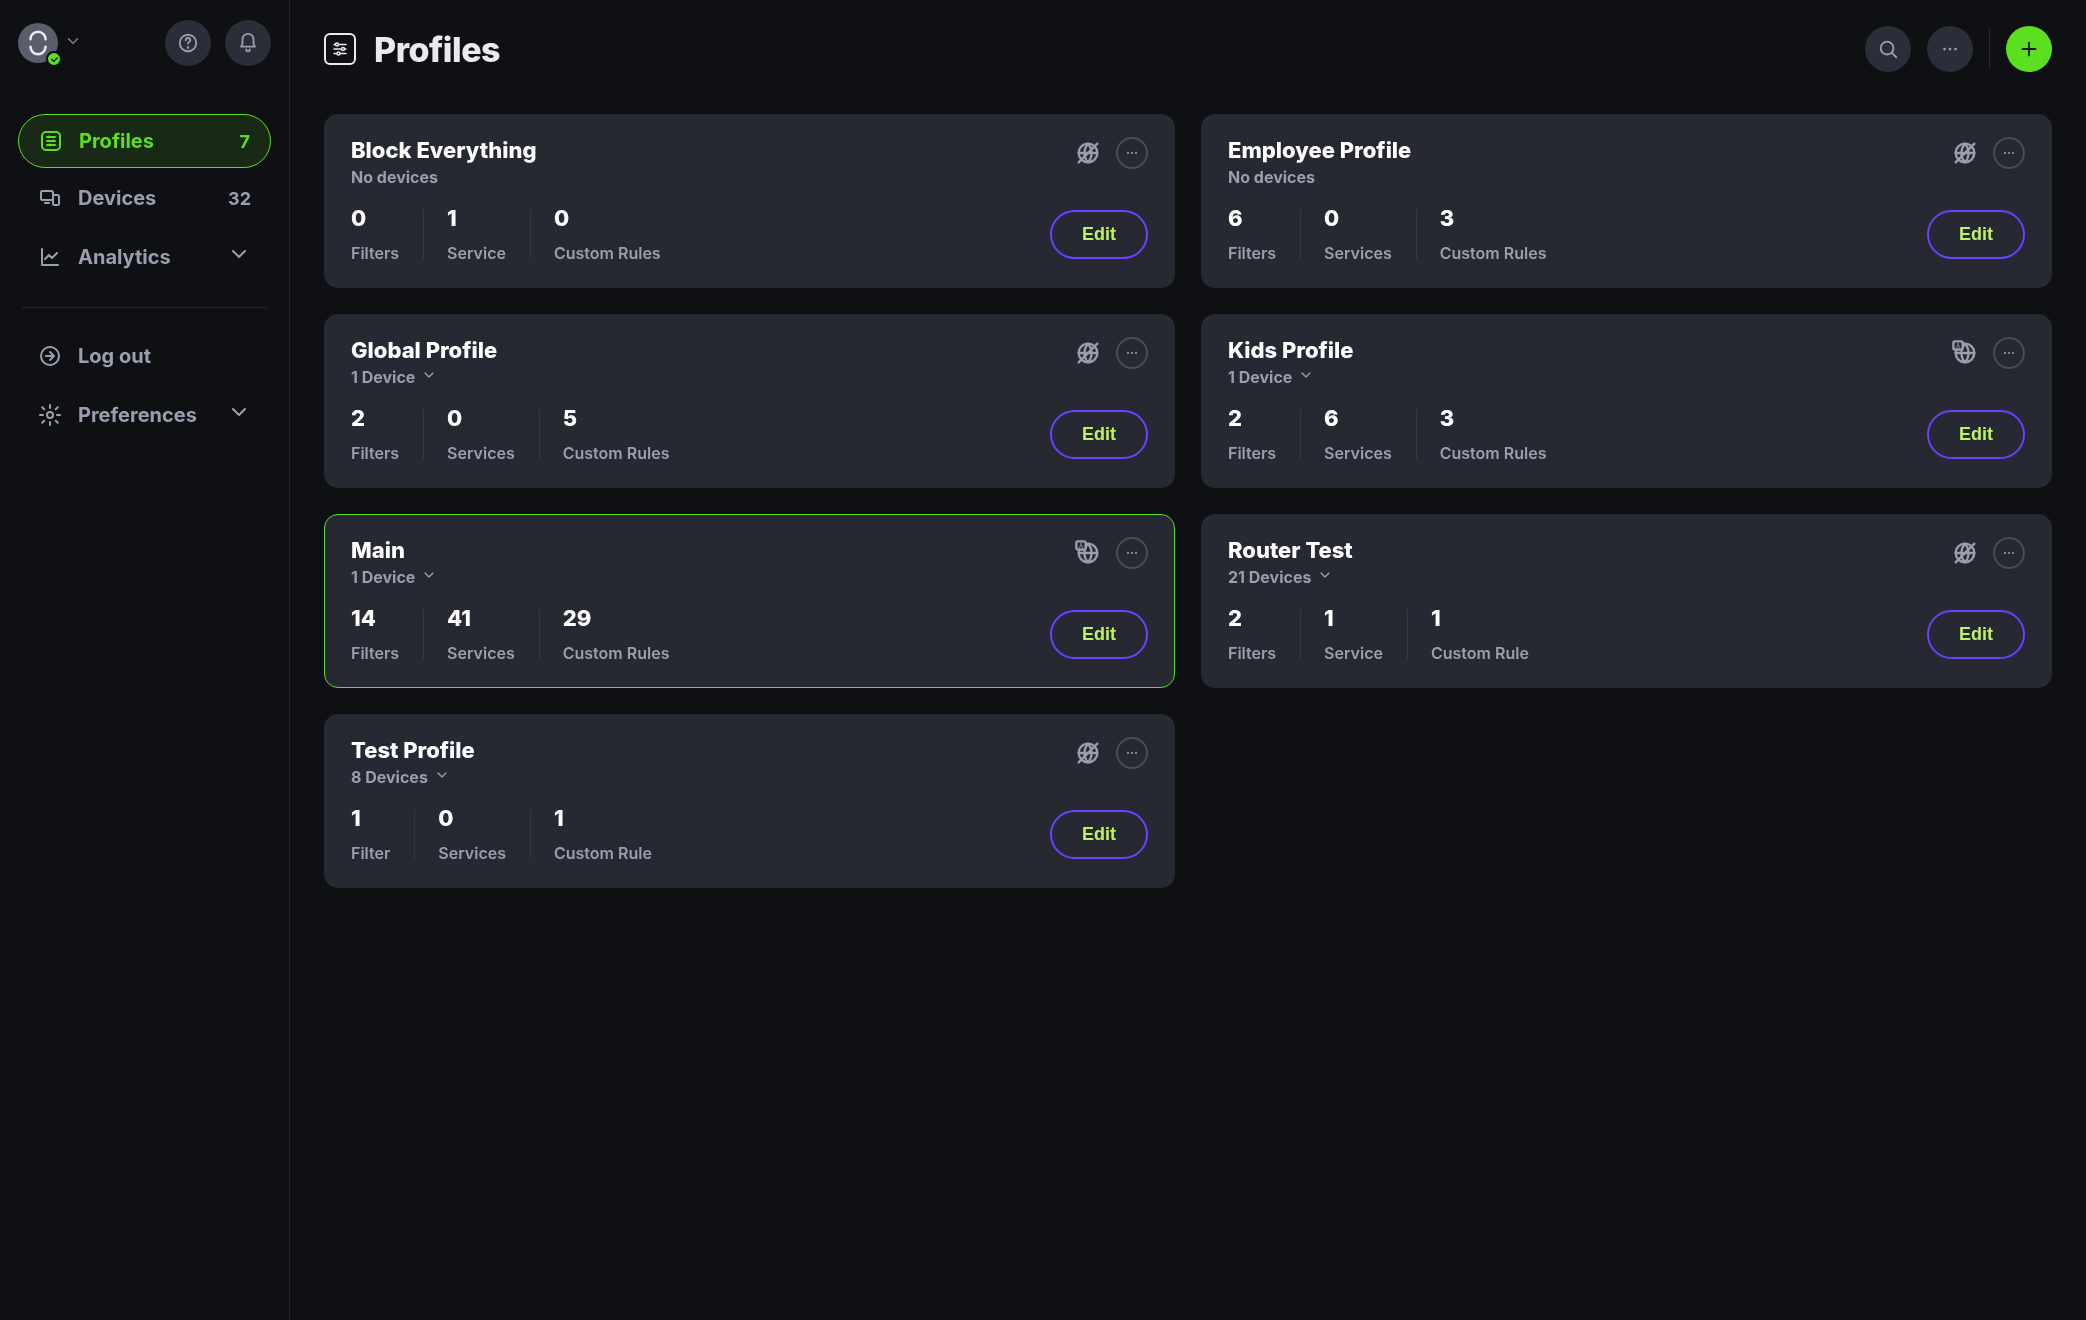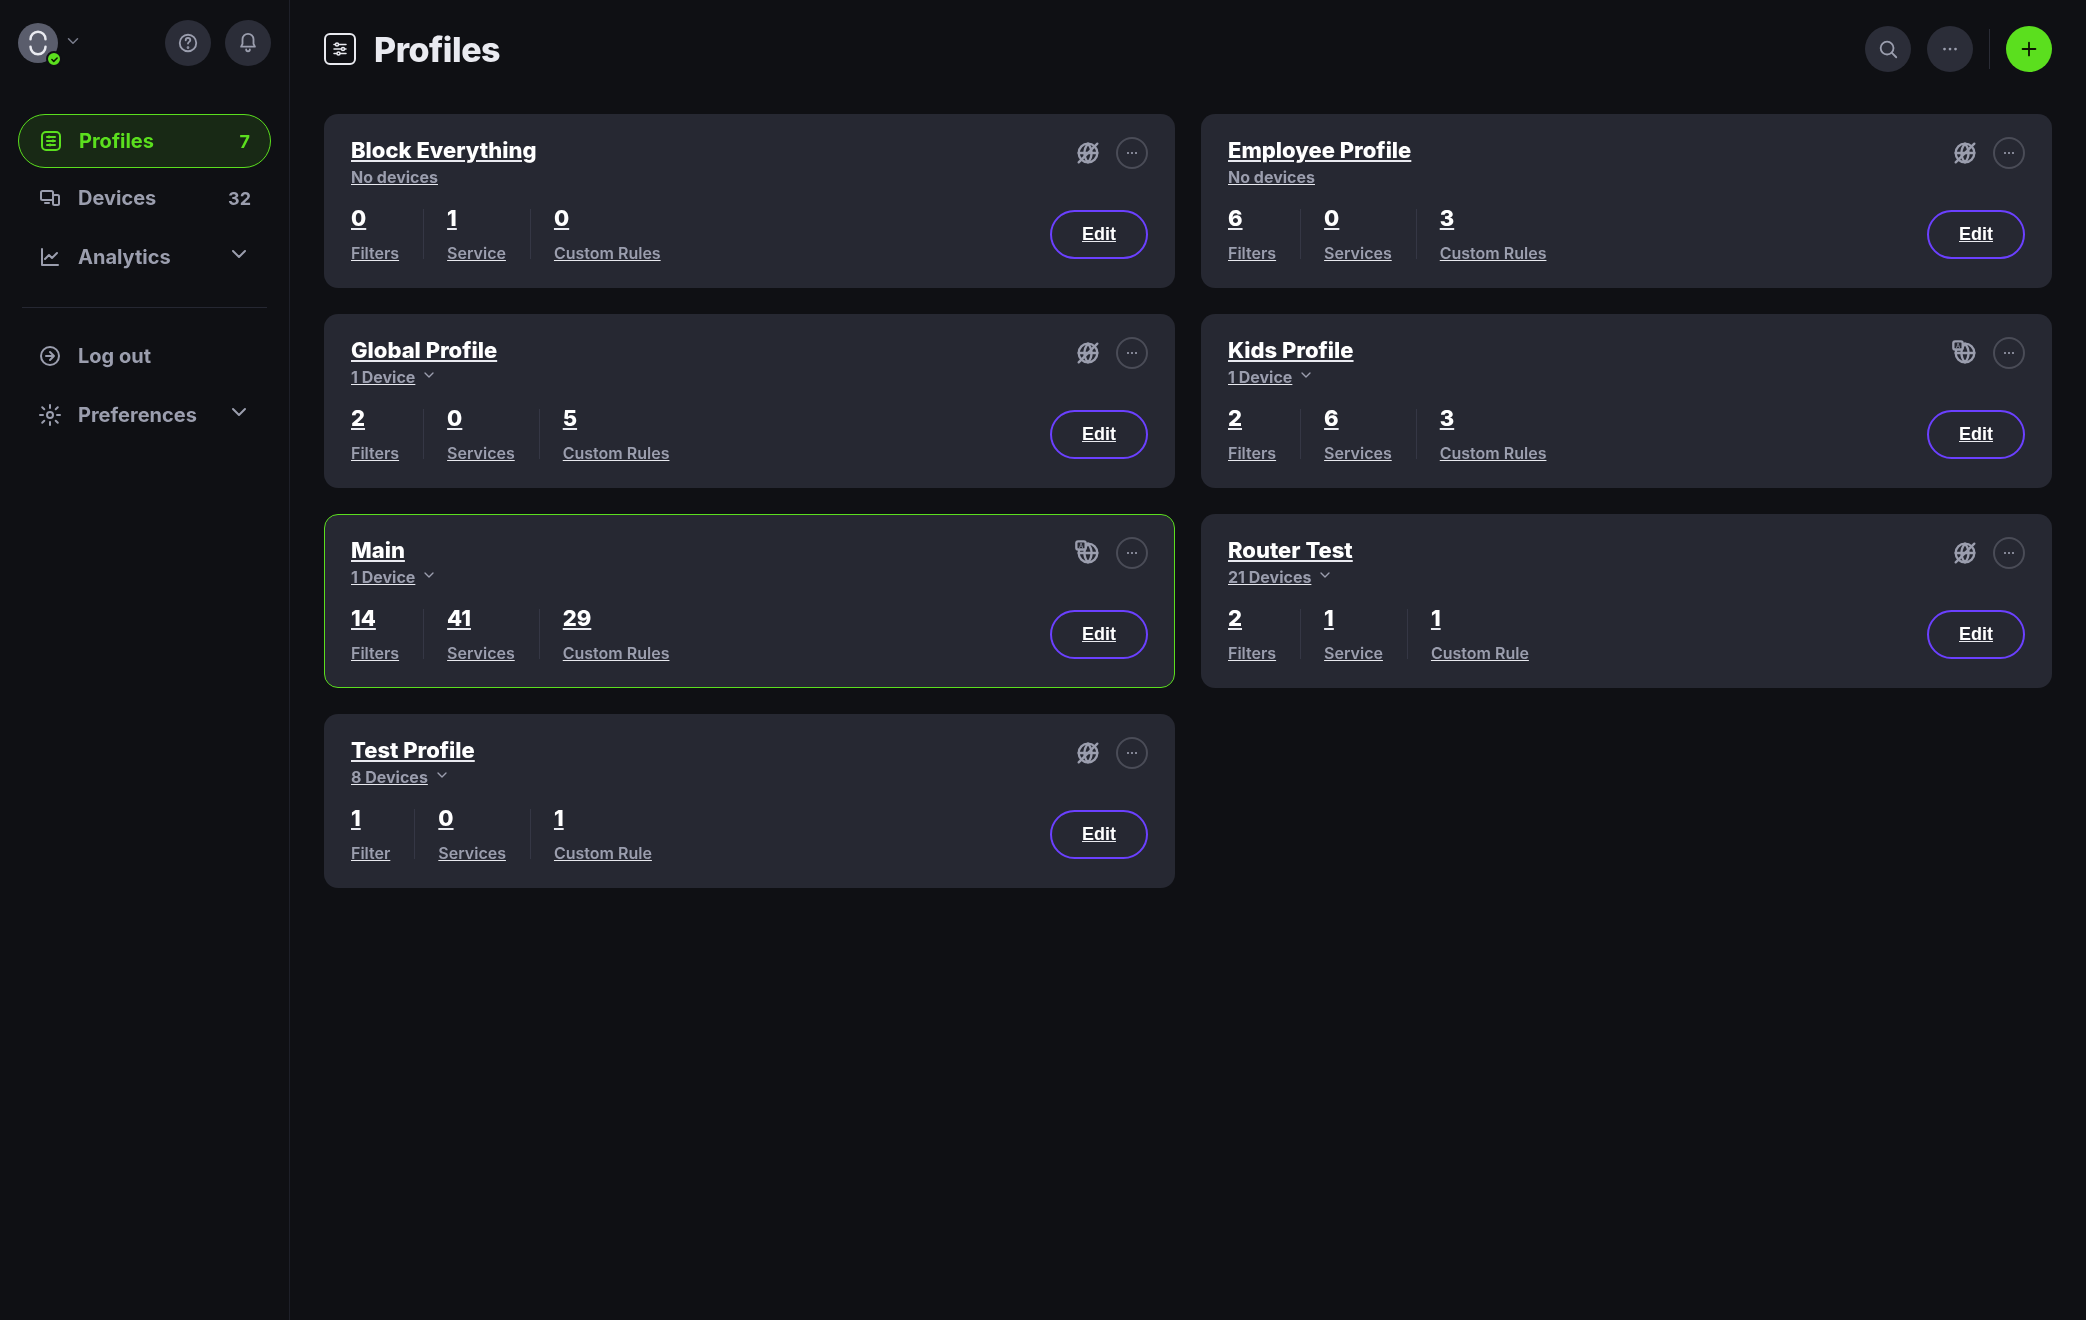--- a/index.html
+++ b/index.html
@@ -101,21 +101,20 @@
     display:flex;align-items:center;justify-content:center;
     cursor:pointer;color:#0c1500;
   }
   .add-btn svg{width:22px;height:22px;}
 
   
   .grid{
     display:grid;
     grid-template-columns:1fr 1fr;
     gap:26px;
-    text-decoration:underline;
   }
   .card{
     background:var(--card);
     border-radius:14px;
     padding:22px 26px 24px 26px;
     position:relative;
     border:1px solid transparent;
   }
   .card.highlight{border:1.5px solid var(--accent-green);}
   .card-head{display:flex;align-items:flex-start;}
@@ -137,21 +136,21 @@
   .stat{padding:0 24px;position:relative;}
   .stat:first-child{padding-left:0;}
   .stat+.stat::before{
     content:"";position:absolute;left:0;top:4px;bottom:4px;width:1px;background:var(--divider);
   }
   .stat-num{font-size:22px;font-weight:800;color:#fff;}
   .stat-label{font-size:16px;color:var(--dim);font-weight:600;margin-top:12px;}
   .edit-btn{
     margin-left:auto;
     border:2px solid var(--accent-purple);
-    color:#ffffff;
+    color:#bef264;
     font-size:18px;font-weight:800;
     padding:12px 30px;border-radius:30px;
     background:transparent;cursor:pointer;
   }
   svg{stroke:currentColor;fill:none;stroke-width:2;stroke-linecap:round;stroke-linejoin:round;}
 </style>
 </head>
 <body>
 
 <div class="app">

